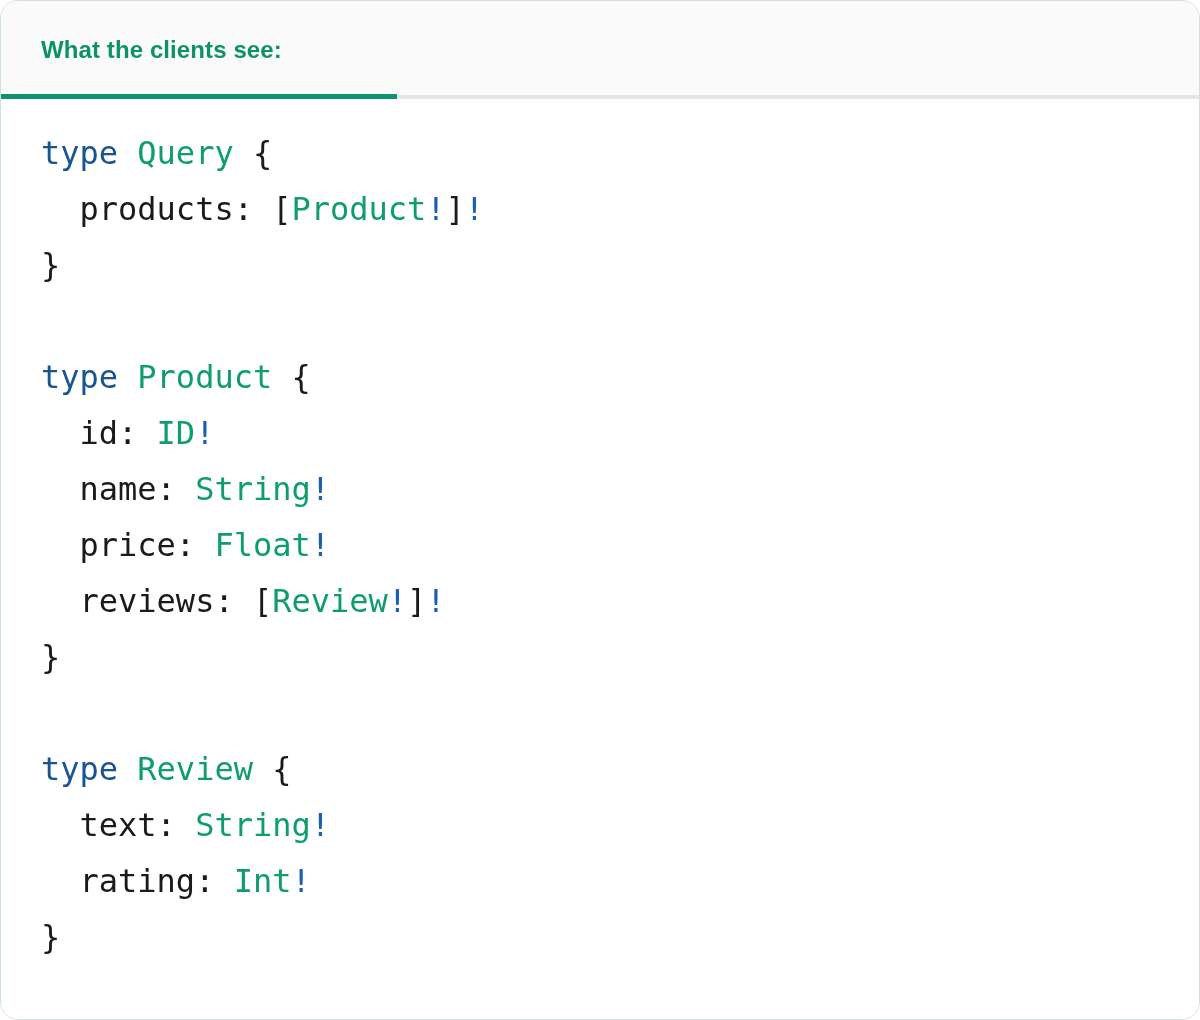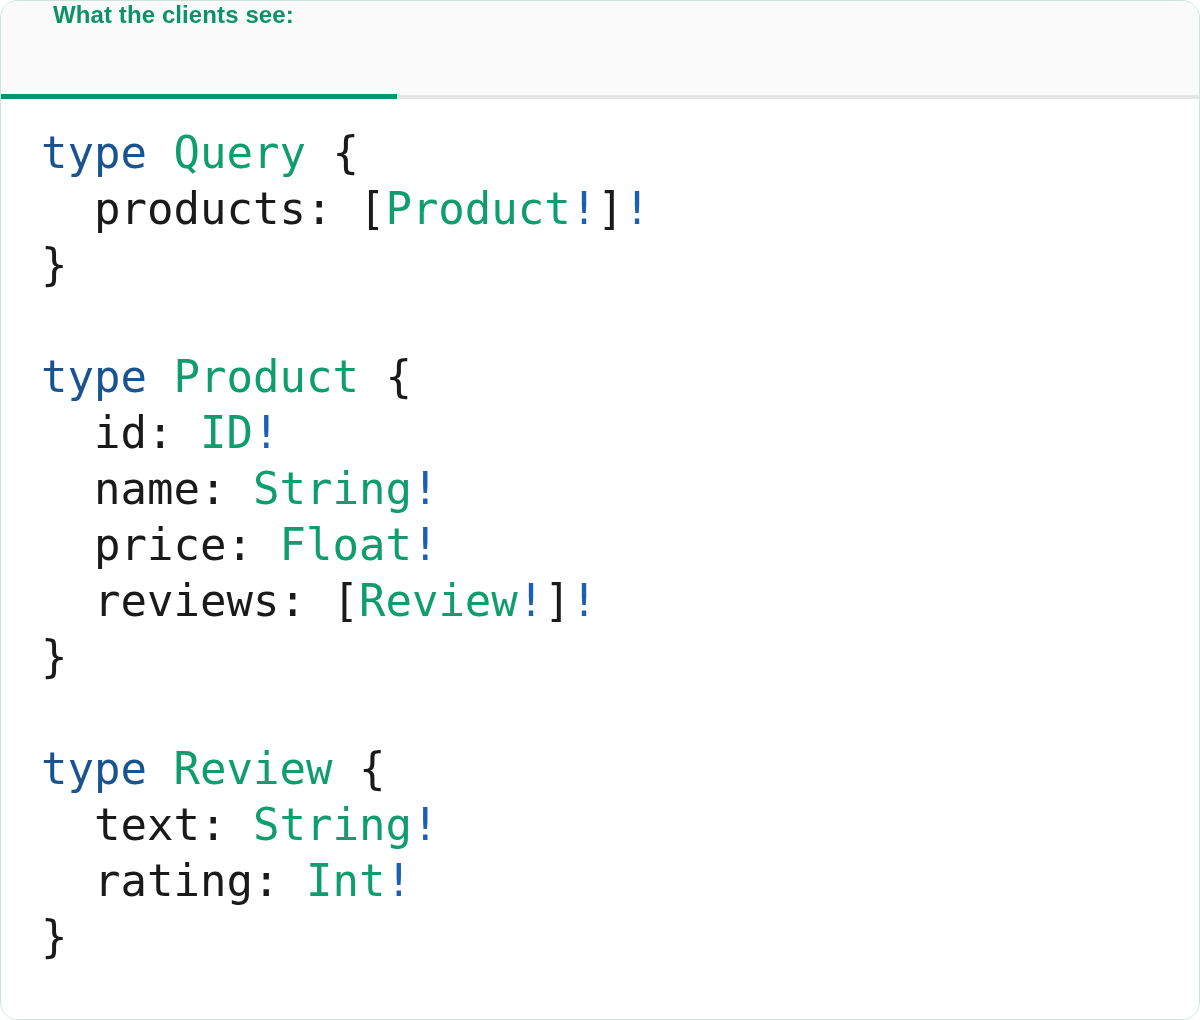--- a/index.html
+++ b/index.html
@@ -45,22 +45,22 @@
     height: 4px;
     background: #e6e6e6;
   }
   .tab {
     position: relative;
     z-index: 2;
     box-sizing: border-box;
     width: 396px;
     height: 98px;
     display: flex;
-    align-items: flex-start;
-    padding-left: 52px;
+    align-items: center;
+    padding-left: 40px;
     background: #fafafa;
     cursor: pointer;
   }
   .tab.active::after {
     content: "";
     position: absolute;
     left: 0;
     bottom: 0;
     width: 100%;
     height: 5px;
@@ -77,21 +77,21 @@
   
   .code-area {
     box-sizing: border-box;
     padding: 26px 40px 0 40px;
     background: #ffffff;
     height: 920px;
   }
   pre.code {
     margin: 0;
     font-family: "DejaVu Sans Mono", "Liberation Mono", monospace;
-    font-size: 44px;
+    font-size: 32px;
     line-height: 56px;
     color: #1a1a1a;
     white-space: pre;
     tab-size: 2;
   }
   
   .t-kw   { color: #1a5490; }  
   .t-name { color: #0f9d6e; }  
   .t-bang { color: #1a5fb4; }  
   .t-pun  { color: #1a1a1a; }  

